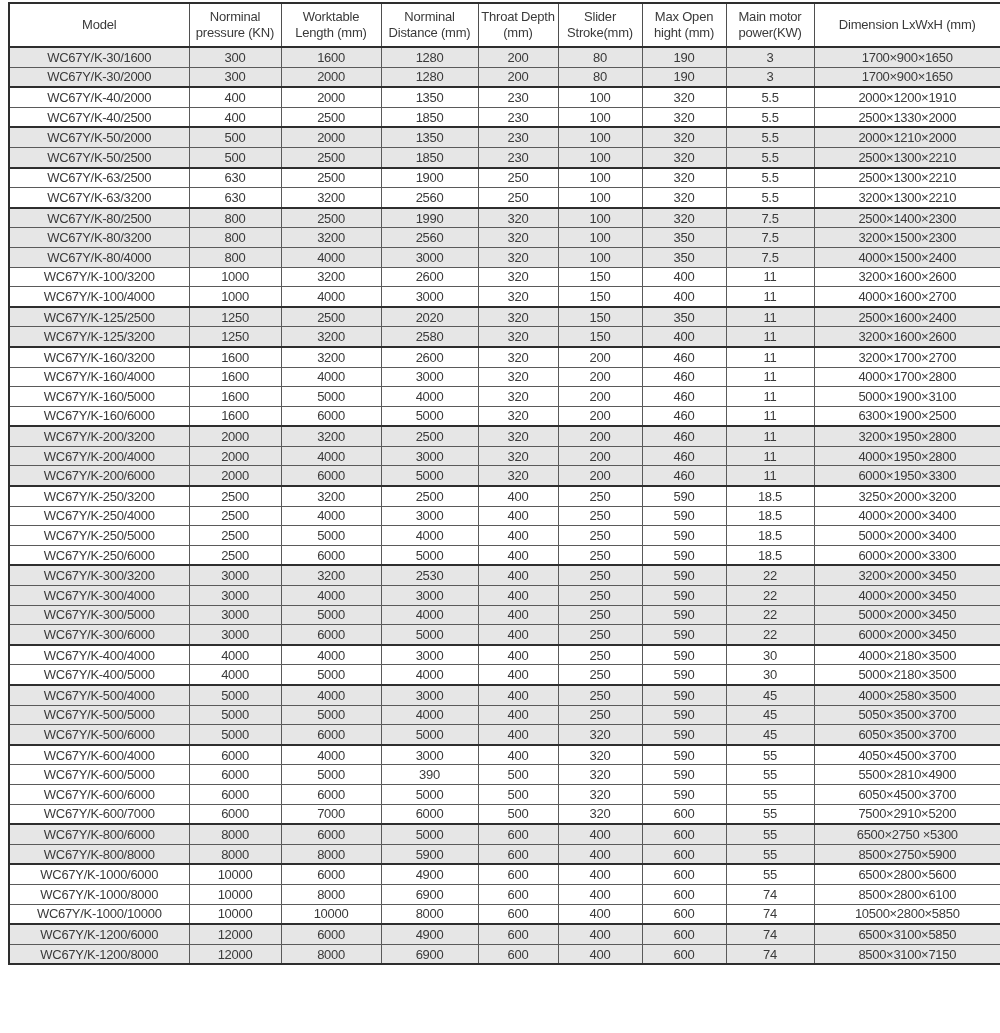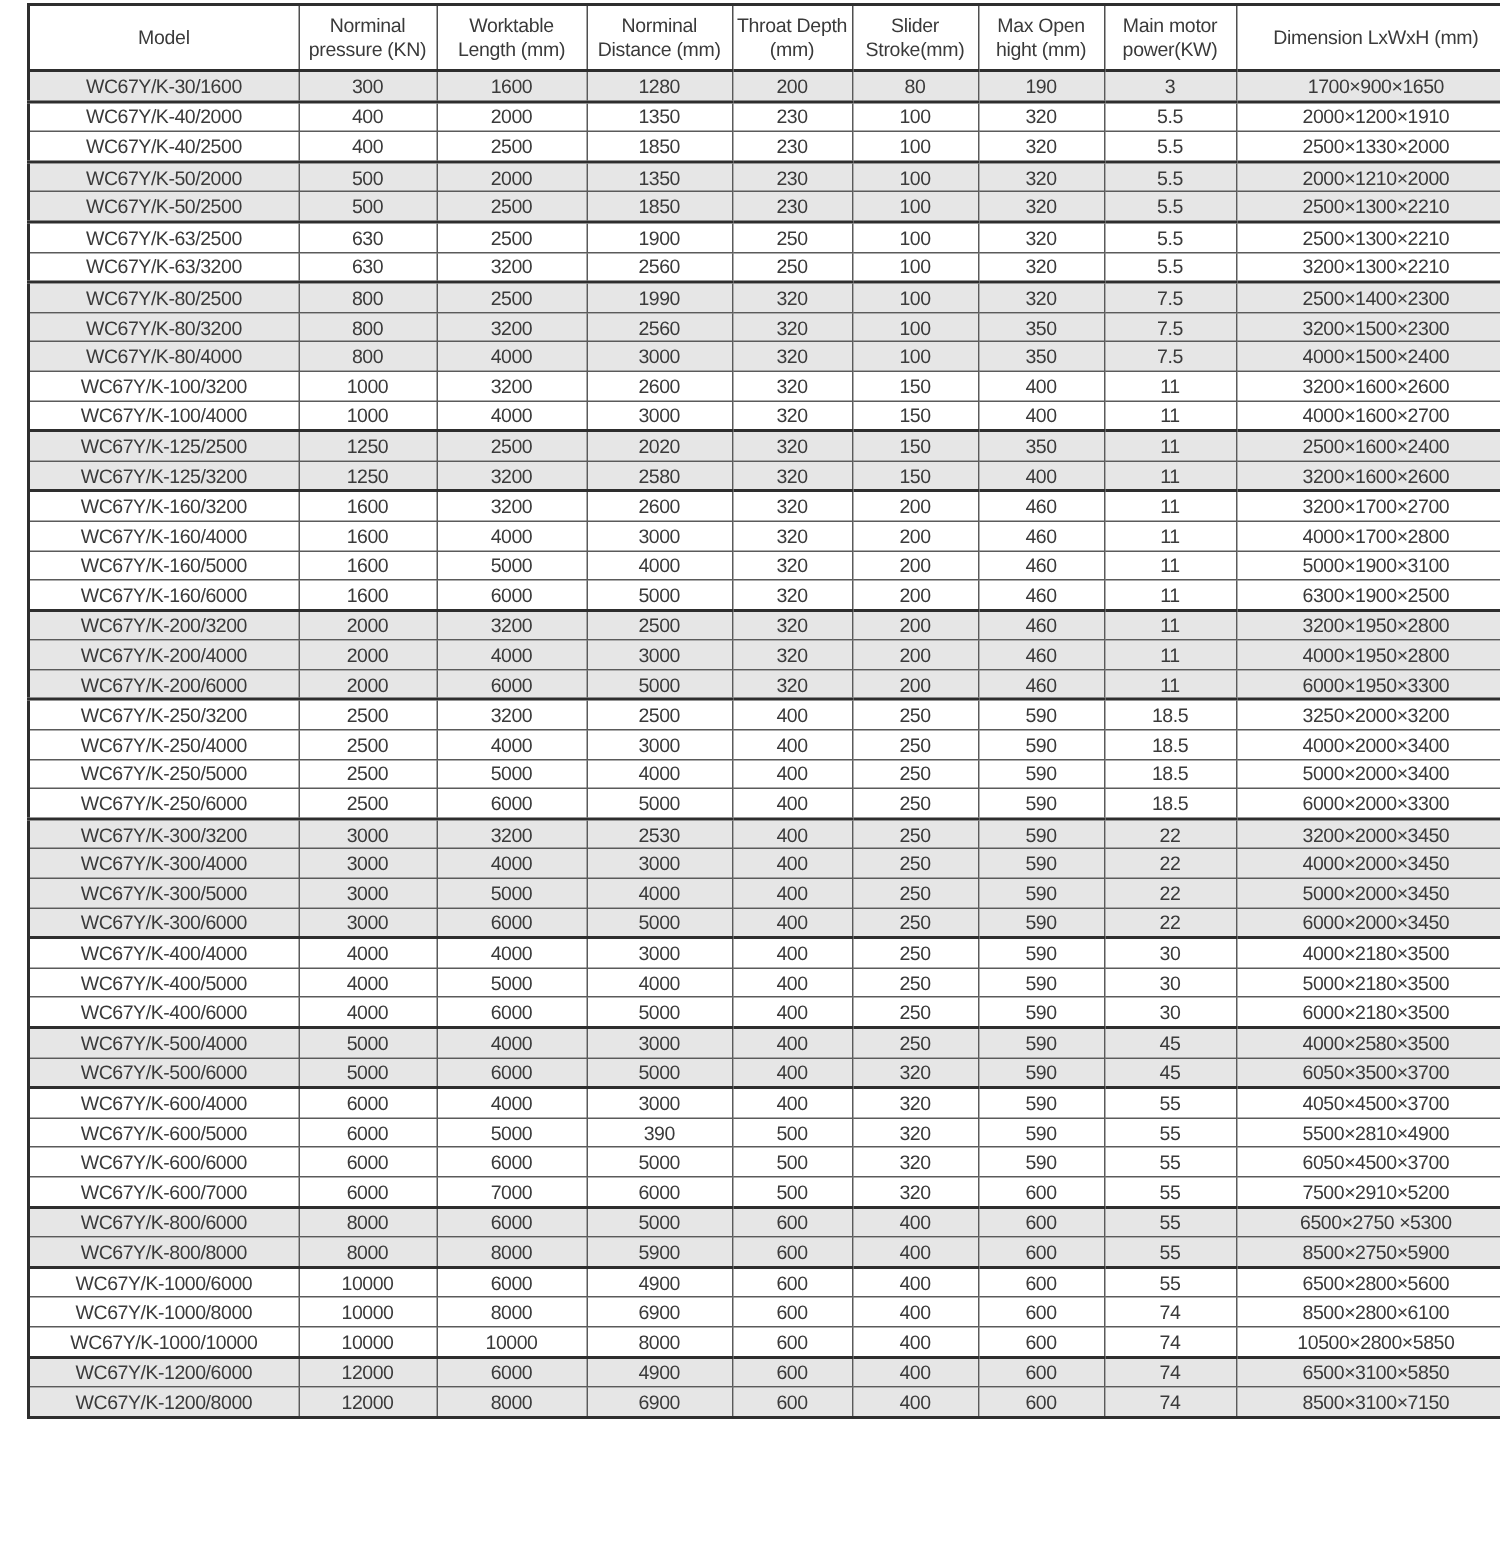--- a/index.html
+++ b/index.html
@@ -6,21 +6,21 @@
     margin: 0;
     padding: 0;
     background: #ffffff;
     font-family: "Liberation Sans", sans-serif;
   }
   .page {
     width: 899px;
     height: 1033px;
     background: #ffffff;
     box-sizing: border-box;
-    padding: 2px 4px 2px 18px;
+    padding: 2px 4px 2px 8px;
   }
   table.spec {
     border-collapse: collapse;
     table-layout: fixed;
     width: 992px;
     border: 2px solid #2e2e2e;
   }
   table.spec th {
     border: 1px solid #4f4f4f;
     border-bottom: 2px solid #2e2e2e;
@@ -86,20 +86,31 @@
           <td>WC67Y/K-30/1600</td>
           <td>300</td>
           <td>1600</td>
           <td>1280</td>
           <td>200</td>
           <td>80</td>
           <td>190</td>
           <td>3</td>
           <td>1700×900×1650</td>
         </tr>
+        <tr class="shaded">
+          <td>WC67Y/K-30/2000</td>
+          <td>300</td>
+          <td>2000</td>
+          <td>1280</td>
+          <td>200</td>
+          <td>80</td>
+          <td>190</td>
+          <td>3</td>
+          <td>1700×900×1650</td>
+        </tr>
         <tr class=" group-start">
           <td>WC67Y/K-40/2000</td>
           <td>400</td>
           <td>2000</td>
           <td>1350</td>
           <td>230</td>
           <td>100</td>
           <td>320</td>
           <td>5.5</td>
           <td>2000×1200×1910</td>
@@ -416,41 +427,41 @@
           <td>WC67Y/K-400/5000</td>
           <td>4000</td>
           <td>5000</td>
           <td>4000</td>
           <td>400</td>
           <td>250</td>
           <td>590</td>
           <td>30</td>
           <td>5000×2180×3500</td>
         </tr>
-        <tr class="">
-          <td>WC67Y/K-400/6000</td>
-          <td>4000</td>
-          <td>6000</td>
-          <td>5000</td>
-          <td>400</td>
-          <td>250</td>
-          <td>590</td>
-          <td>30</td>
-          <td>6000×2180×3500</td>
-        </tr>
         <tr class="shaded group-start">
           <td>WC67Y/K-500/4000</td>
           <td>5000</td>
           <td>4000</td>
           <td>3000</td>
           <td>400</td>
           <td>250</td>
           <td>590</td>
           <td>45</td>
           <td>4000×2580×3500</td>
+        </tr>
+        <tr class="shaded">
+          <td>WC67Y/K-500/5000</td>
+          <td>5000</td>
+          <td>5000</td>
+          <td>4000</td>
+          <td>400</td>
+          <td>250</td>
+          <td>590</td>
+          <td>45</td>
+          <td>5050×3500×3700</td>
         </tr>
         <tr class="shaded">
           <td>WC67Y/K-500/6000</td>
           <td>5000</td>
           <td>6000</td>
           <td>5000</td>
           <td>400</td>
           <td>320</td>
           <td>590</td>
           <td>45</td>

